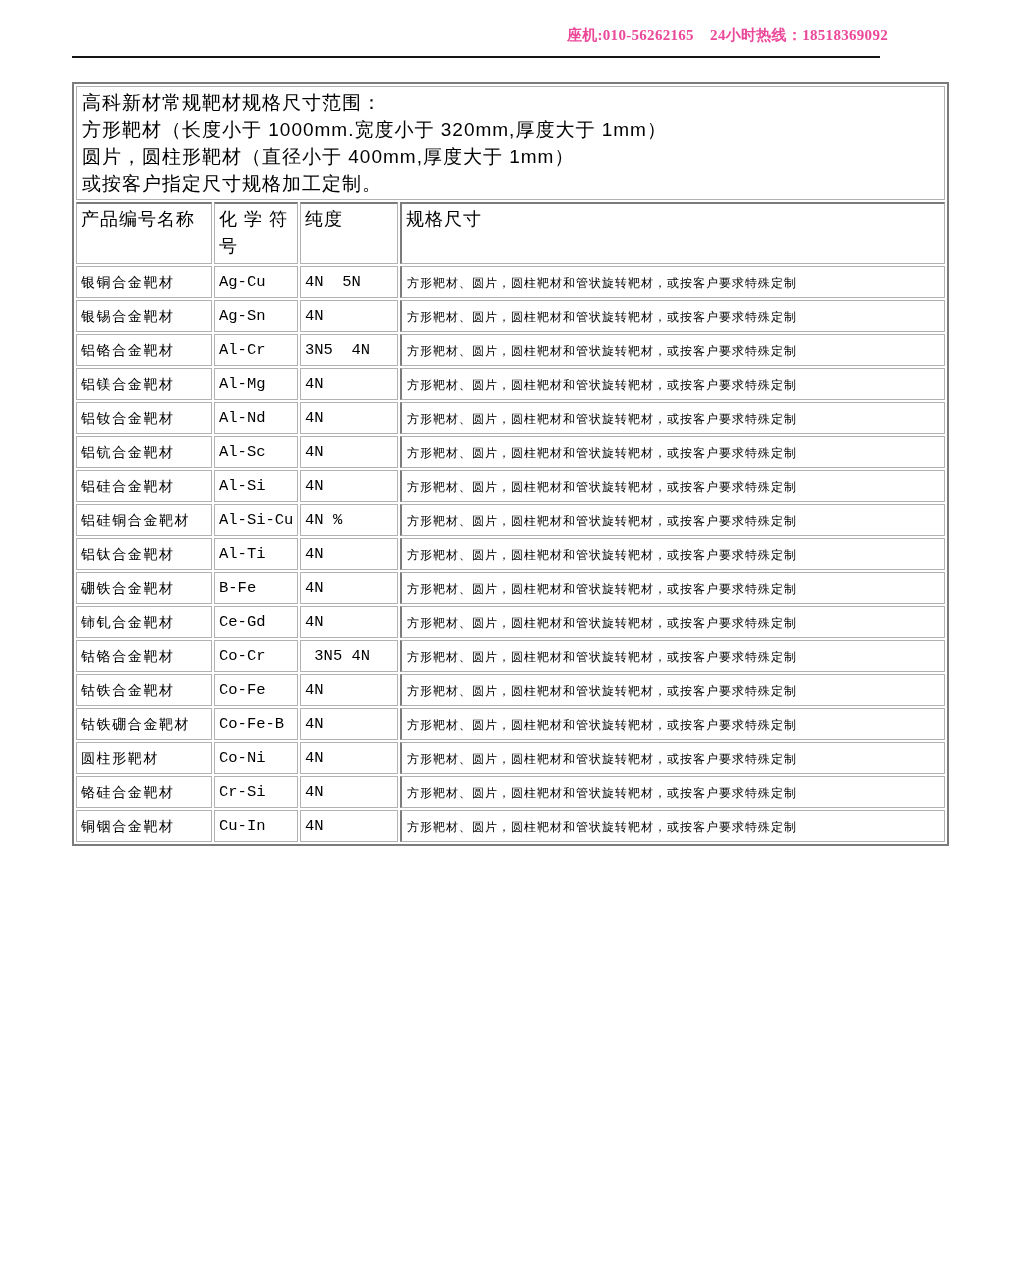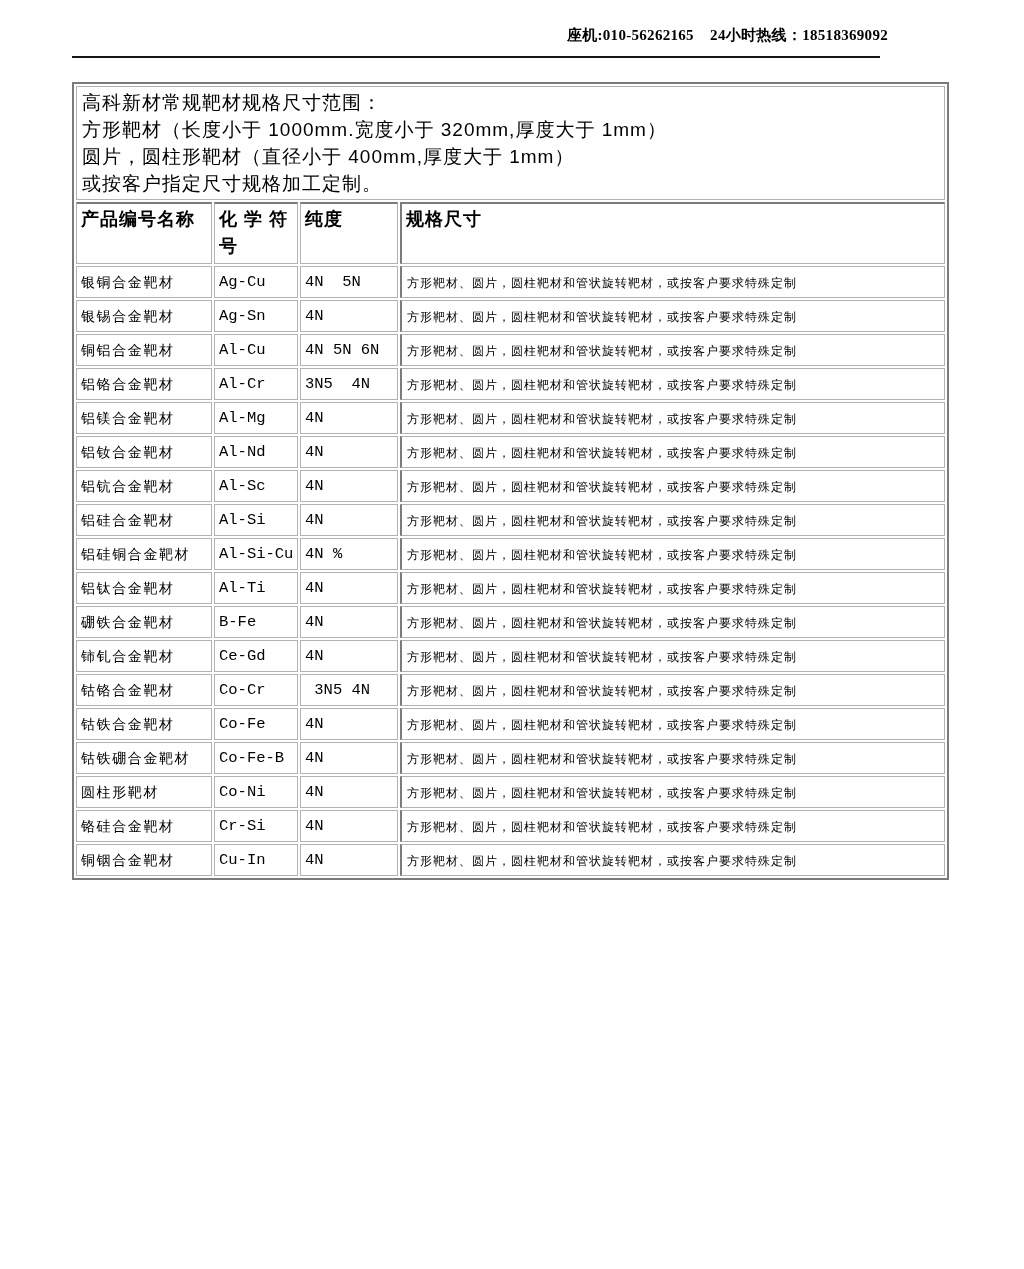--- a/index.html
+++ b/index.html
@@ -5,41 +5,41 @@
   * { box-sizing: border-box; margin: 0; padding: 0; }
   html, body { background: #ffffff; }
   body {
     width: 1024px; height: 1269px; overflow: hidden; position: relative;
     font-family: "Liberation Sans", sans-serif; color: #000;
   }
   .phone-line {
     position: absolute; top: 26px; left: 0; width: 888px;
     text-align: right; white-space: pre;
     font-family: "Liberation Serif", serif;
-    font-weight: bold; font-size: 15px; color: #000000; letter-spacing: .3px;
+    font-weight: bold; font-size: 15px; color: #ec4899; letter-spacing: .3px;
   }
   .header-divider {
     position: absolute; top: 56px; left: 72px; width: 808px; height: 2px;
     background: #141414;
   }
   .table-wrap { position: absolute; top: 82px; left: 72px; }
   table.spec-table {
     width: 877px; table-layout: fixed;
     border-collapse: separate; border-spacing: 2px;
     border: 2px solid #7b7b7b; background: #fff;
   }
   td, th { border: 1px solid #b2b2b2; vertical-align: middle; overflow: hidden; }
   .intro-cell {
     vertical-align: top; padding: 2px 5px; height: 112px;
     font-size: 19px; line-height: 27px; letter-spacing: 1px;
   }
   .intro-cell .intro-line { white-space: pre; }
   tr.head-row th {
     height: 62px; border-top: 2px solid #7b7b7b;
-    font-weight: bold; text-align: left; vertical-align: top;
+    font-weight: normal; text-align: left; vertical-align: top;
     padding: 2px 2px 0 4px; font-size: 18px; letter-spacing: 1px; line-height: 27px;
   }
   th.col-spec, td.cell-spec { border-left: 2px solid #7b7b7b; }
   tbody tr { height: 31px; margin-left: 36px; }
   td.cell-name {
     font-size: 14px; letter-spacing: 1.6px; line-height: 30px;
     padding: 0 3px 0 4px;
   }
   td.cell-symbol, td.cell-purity {
     font-family: Liberation Mono, monospace; font-size: 15.5px;
@@ -85,26 +85,20 @@
         <tr>
           <td class="cell-name">银铜合金靶材</td>
           <td class="cell-symbol">Ag-Cu</td>
           <td class="cell-purity">4N  5N</td>
           <td class="cell-spec">方形靶材、圆片，圆柱靶材和管状旋转靶材，或按客户要求特殊定制</td>
         </tr>
         <tr>
           <td class="cell-name">银锡合金靶材</td>
           <td class="cell-symbol">Ag-Sn</td>
           <td class="cell-purity">4N</td>
-          <td class="cell-spec">方形靶材、圆片，圆柱靶材和管状旋转靶材，或按客户要求特殊定制</td>
-        </tr>
-        <tr>
-          <td class="cell-name">铜铝合金靶材</td>
-          <td class="cell-symbol">Al-Cu</td>
-          <td class="cell-purity">4N 5N 6N</td>
           <td class="cell-spec">方形靶材、圆片，圆柱靶材和管状旋转靶材，或按客户要求特殊定制</td>
         </tr>
         <tr>
           <td class="cell-name">铝铬合金靶材</td>
           <td class="cell-symbol">Al-Cr</td>
           <td class="cell-purity">3N5  4N</td>
           <td class="cell-spec">方形靶材、圆片，圆柱靶材和管状旋转靶材，或按客户要求特殊定制</td>
         </tr>
         <tr>
           <td class="cell-name">铝镁合金靶材</td>

